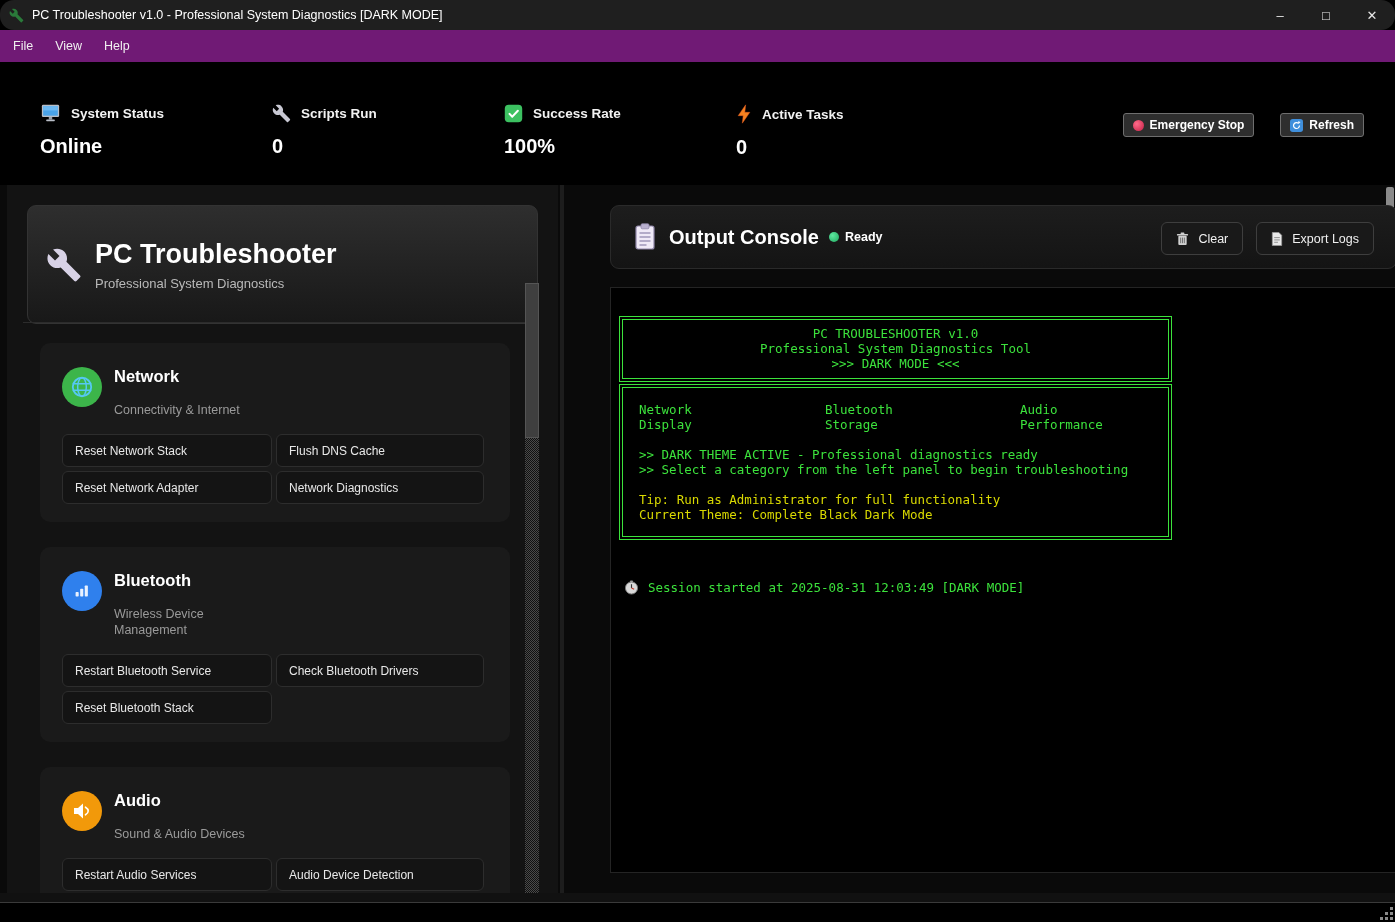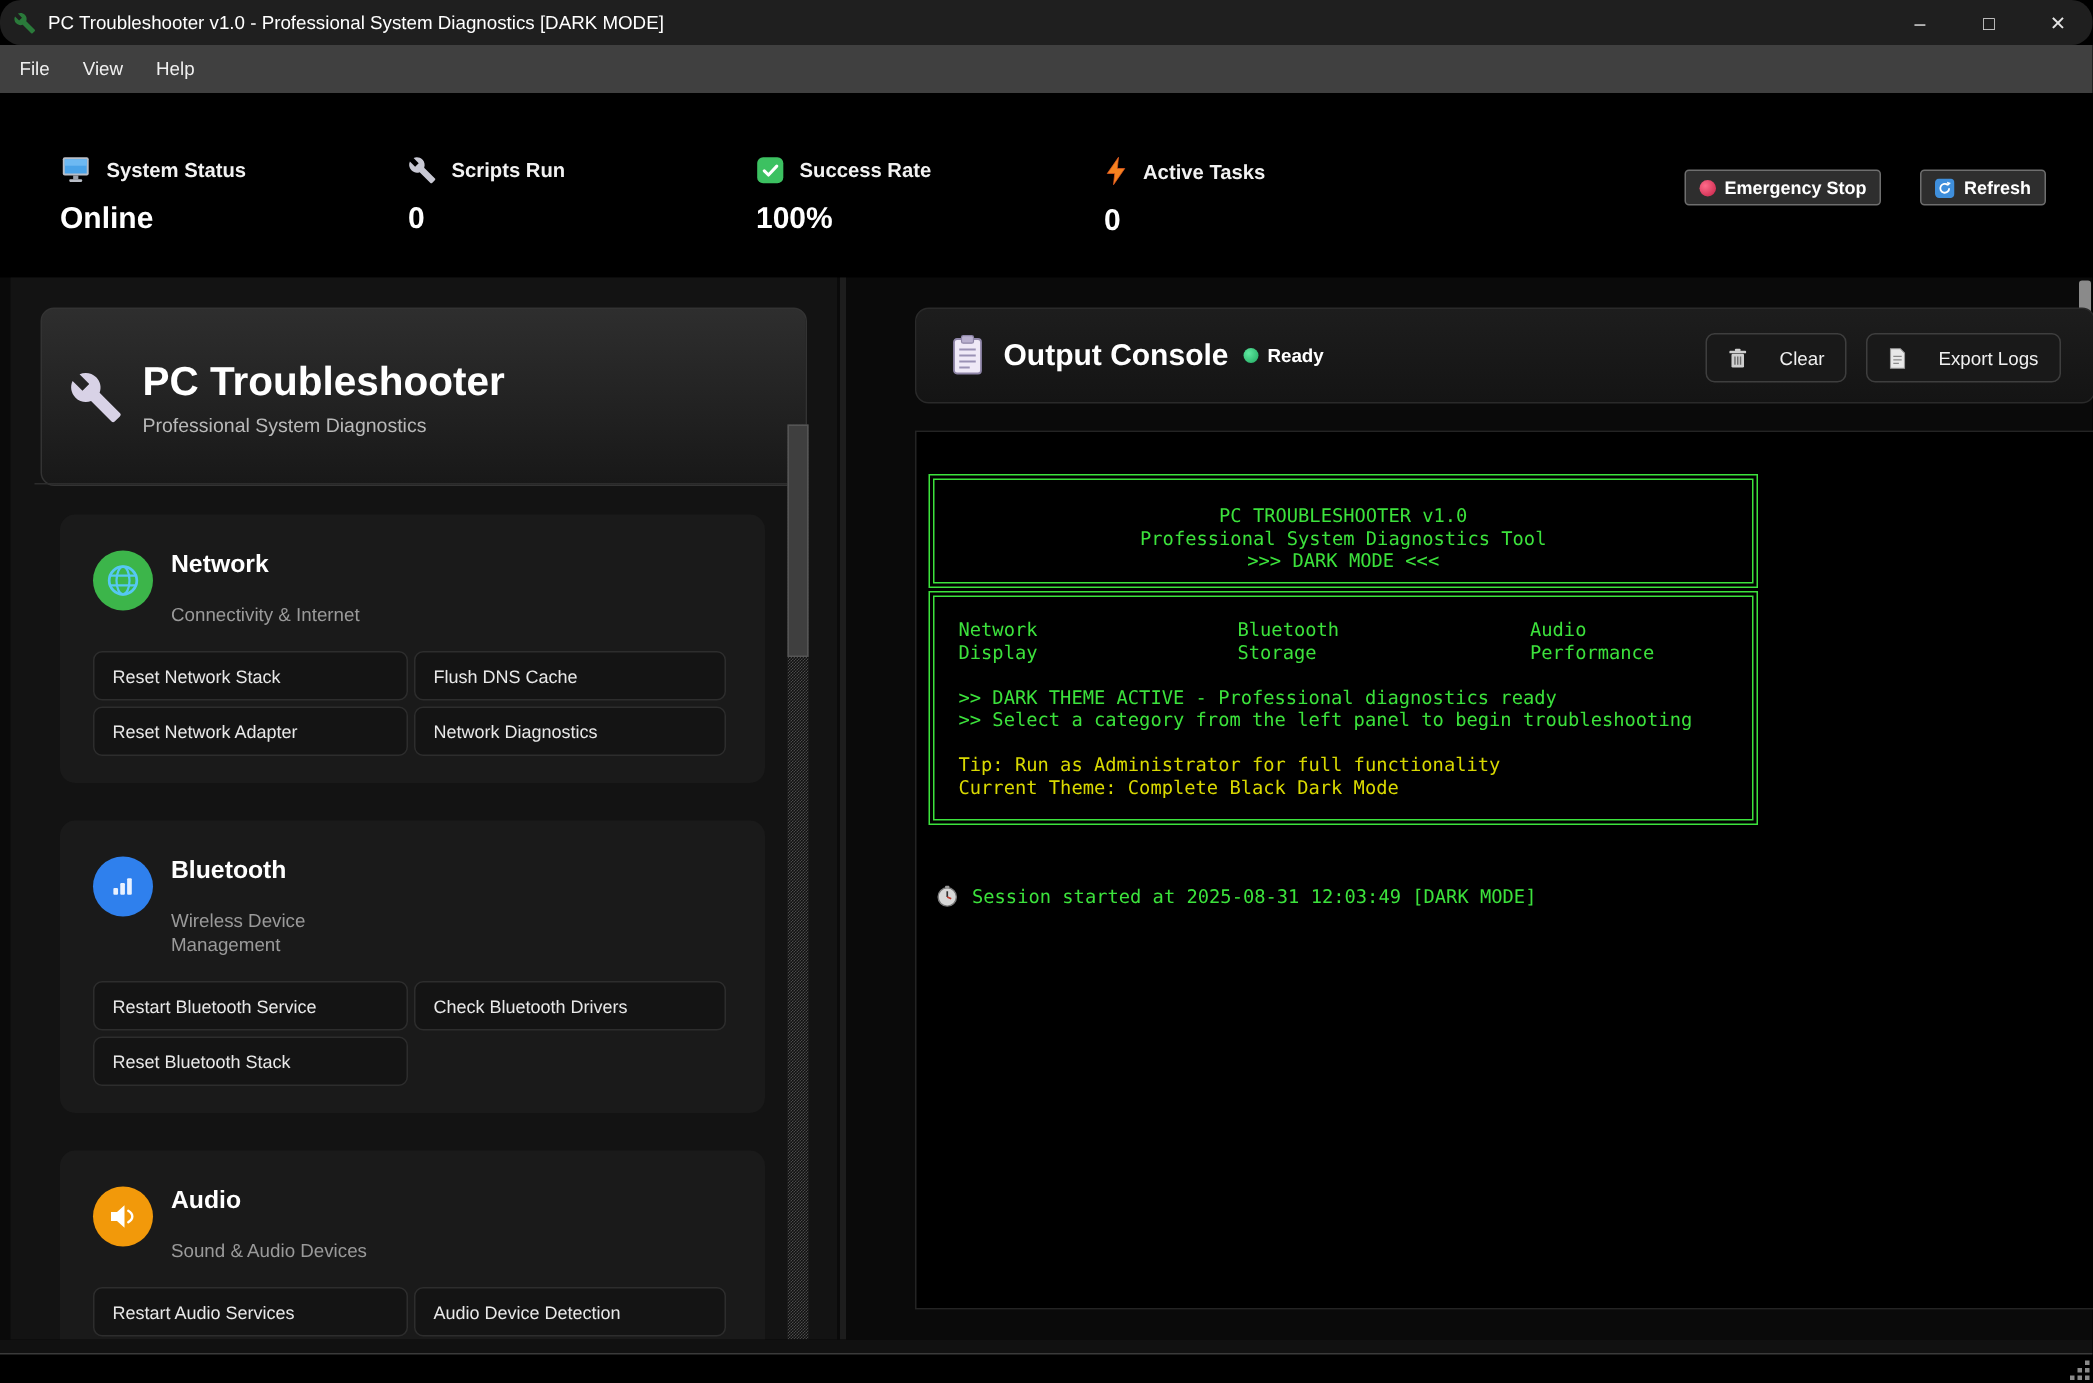--- a/index.html
+++ b/index.html
@@ -11,21 +11,21 @@
   .titlebar { position:absolute; left:0; top:0; width:1395px; height:30px;
               background:#1f1f1f; display:flex; align-items:center; color:#fff;border-radius:14px; }
   .titlebar .appicon { width:15px; height:15px; margin:0 8px 0 9px; }
   .titlebar .title { font-size:12.5px; }
   .wincontrols { position:absolute; right:0; top:0; height:30px; display:flex; }
   .winbtn { width:46px; height:30px; display:flex; align-items:center; justify-content:center;
             color:#e6e6e6; font-size:13px; cursor:default; }
 
   
   .menubar { position:absolute; left:0; top:30px; width:1395px; height:32px;
-             background:#404040; display:flex; align-items:center; padding-left:2px; }
+             background:#701a75; display:flex; align-items:center; padding-left:2px; }
   .menuitem { color:#f0f0f0; font-size:12.5px; padding:6px 11px; }
 
   
   .statsbar { position:absolute; left:0; top:62px; width:1395px; height:123px; background:#000; }
   .statrow { position:absolute; left:40px; top:42px; display:flex; }
   .stat { width:232px; }
   .stat .lblrow { display:flex; align-items:center; gap:10px; }
   .stat .lbl { color:#f2f2f2; font-size:13.5px; font-weight:bold; }
   .stat .val { color:#ffffff; font-size:20px; font-weight:bold; margin-top:12px; }
   .statbtns { position:absolute; right:31px; top:51px; display:flex; gap:26px; }
@@ -76,28 +76,28 @@
                    background:linear-gradient(#1d1d1d,#141414); border:1px solid #2a2a2a;
                    border-radius:9px; display:flex; align-items:center; }
   .consoleheader .clip { margin:0 12px 0 22px; }
   .consoletitle { color:#fff; font-size:20px; font-weight:bold; }
   .readywrap { display:flex; align-items:center; gap:6px; margin-left:10px; }
   .greendot { width:10px; height:10px; border-radius:50%;
               background:radial-gradient(circle at 35% 35%, #5fe8a0, #1fa85f); }
   .readytxt { color:#fff; font-size:12.5px; font-weight:bold; }
   .chbtns { position:absolute; right:22px; top:16px; display:flex; gap:13px; }
   .chbtn { height:33px; background:#191919; border:1px solid #3e3e3e; border-radius:6px;
-           display:flex; align-items:center; gap:21px; padding:0 14px;
+           display:flex; align-items:center; gap:9px; padding:0 14px;
            color:#f0f0f0; font-size:12.5px; }
   .consolebody { position:absolute; left:0; top:102px; width:787px; height:586px;
                  background:#000; border:1px solid #242424;
                  font-family:"DejaVu Sans Mono", monospace; font-size:12.5px;
                  line-height:15px; padding:28px 0 0 8px; color:#3ce23c; }
   .gbox { width:553px; border:4px double #3ce23c; }
-  .gbox1 { text-align:center; padding:16px 0 7px 0; }
+  .gbox1 { text-align:center; padding:6px 0 7px 0; }
   .gbox2 { margin-top:2px; padding:14px 0 14px 16px; }
   .catgrid { display:grid; grid-template-columns:186px 195px 1fr; }
   .blankline { height:15px; }
   .yellow { color:#d9d900; }
   .sessionrow { margin-top:40px; display:flex; align-items:center; gap:9px; padding-left:5px; }
 
   
   .bottomstrip { position:absolute; left:0; top:893px; width:1395px; height:9px; background:#111; }
   .statusbar { position:absolute; left:0; top:902px; width:1395px; height:20px;
                background:#000; border-top:1px solid #3a3a3a; }

